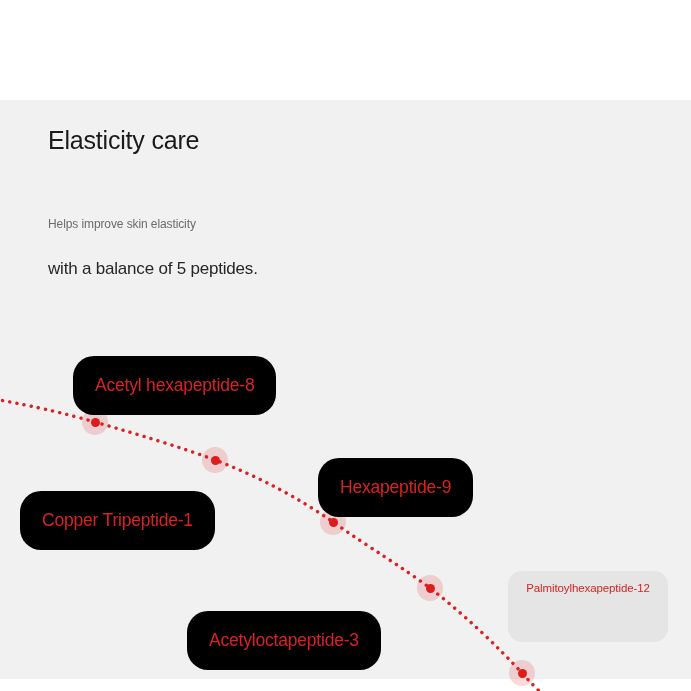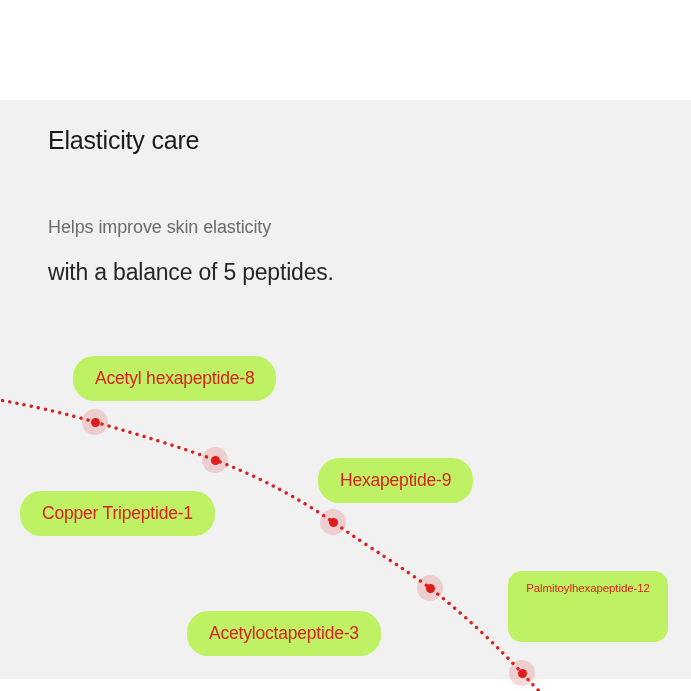--- a/index.html
+++ b/index.html
@@ -41,31 +41,31 @@
     font-size: 25px;
     font-weight: 500;
     letter-spacing: -0.2px;
     color: #1a1a1a;
     white-space: nowrap;
   }
   .sub-line-1 {
     position: absolute;
     left: 48px;
     top: 174px;
-    font-size: 18px;
+    font-size: 12px;
     font-weight: 400;
     letter-spacing: -0.1px;
     color: #6b6b6b;
     white-space: nowrap;
   }
   .sub-line-2 {
     position: absolute;
     left: 48px;
     top: 216px;
-    font-size: 23px;
+    font-size: 17px;
     font-weight: 400;
     letter-spacing: -0.2px;
     color: #262626;
     white-space: nowrap;
   }
 
   
   .curve-layer {
     position: absolute;
     left: 0;
@@ -94,44 +94,44 @@
     height: 9px;
     margin-left: -4.5px;
     margin-top: -4.5px;
     border-radius: 50%;
     background: #dd1c1c;
   }
 
   
   .pill {
     position: absolute;
-    height: 45px;
+    height: 59px;
     display: flex;
     align-items: center;
     justify-content: center;
     padding: 0 22px;
     border-radius: 21px;
-    background: #bef264;
+    background: #000000;
     color: #d92222;
     font-size: 17.5px;
     font-weight: 500;
     letter-spacing: -0.2px;
     white-space: nowrap;
     box-shadow: 0 0 0 0 rgba(0,0,0,0);
   }
 
   
   .card-label {
     position: absolute;
     left: 508px;
     top: 528px;
     width: 160px;
     height: 71px;
     border-radius: 14px;
-    background: #bef264;
+    background: #e5e5e5;
     overflow: hidden;
   }
   .card-label .card-text {
     position: absolute;
     left: 0;
     right: 0;
     top: 11px;
     text-align: center;
     color: #d92222;
     font-size: 11.5px;

